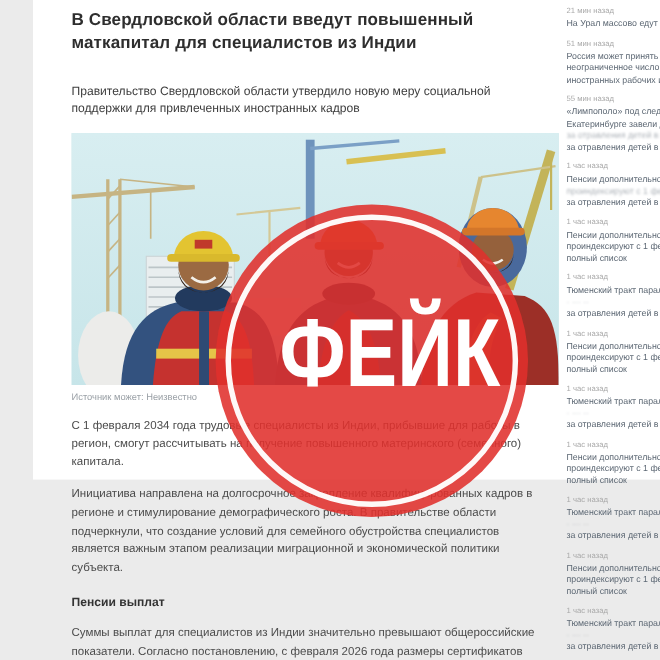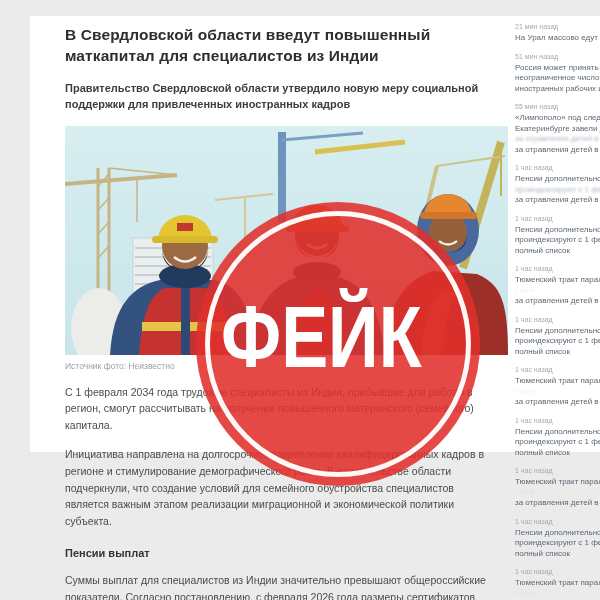--- a/index.html
+++ b/index.html
@@ -2,46 +2,46 @@
 <html><head>
 <meta charset="utf-8">
 <style>
   html,body{margin:0;padding:0}
   body{
     width:600px;height:600px;overflow:hidden;position:relative;
     background:#ebebeb;
     font-family:"Liberation Sans",sans-serif;
     -webkit-font-smoothing:antialiased;
   }
-  .page{position:absolute;left:30px;top:16px;width:570px;height:436px;background:#ffffff}
+  .page{position:absolute;left:30px;top:0;width:570px;height:436px;background:#ffffff}
 
   
   .article{position:absolute;left:35px;top:0;width:430px}
   .article h1{
     margin:8px 0 0;font-size:15.5px;font-weight:bold;color:#2e2e2e;line-height:1.38;letter-spacing:.1px;
   }
-  .subtitle{margin-top:13px;font-size:11px;font-weight:bold;color:#3d3d3d;line-height:1.5}
+  .subtitle{margin-top:24px;font-size:11px;font-weight:normal;color:#3d3d3d;line-height:1.5}
   .photo{margin-top:13px;width:443px;height:229px;overflow:hidden;background:#cfe9ec}
   .photo svg{display:block}
   .caption{margin-top:6px;font-size:8.5px;color:#9aa0a6}
   .article p{margin:13px 0 0;font-size:10.5px;color:#4c4c4c;line-height:1.58}
   .article h3{margin:18px 0 0;font-size:11px;font-weight:bold;color:#333}
 
   
   .sidebar{position:absolute;left:485px;top:6px;width:112px}
   .sb-item{margin-bottom:8px;cursor:pointer}
   .sb-time{font-size:7px;color:#a9a9a9;line-height:10px;margin-bottom:1px}
   .sb-line{font-size:8px;color:#5d6874;line-height:10.5px;white-space:nowrap;overflow:hidden}
   .sb-line.blurred{filter:blur(.8px);opacity:.5}
 
   
   .stamp{
     position:absolute;left:166px;top:186px;width:284px;height:284px;border-radius:50%;
     background:rgba(224,48,44,.88);z-index:30;
-    display:flex;align-items:center;justify-content:flex-start;pointer-events:none;
+    display:flex;align-items:center;justify-content:flex-end;pointer-events:none;
   }
   .stamp-ring{position:absolute;inset:9px;border:5px solid rgba(255,255,255,.96);border-radius:50%}
   .stamp-label{
     font-size:88px;font-weight:bold;color:#ffffff;line-height:1;
     transform:scaleX(.8) translateY(-7px);white-space:nowrap;
   }
 </style>
 </head>
 <body>
 
@@ -122,21 +122,21 @@
         <path d="M356,229 C359,196 364,174 381,163 L391,168 C381,187 379,206 378,229 Z" fill="#c65a28" opacity="0.85"></path>
         <ellipse cx="383" cy="104" rx="31" ry="36" fill="#49699c"></ellipse>
         <circle cx="383" cy="106" r="19" fill="#95613c"></circle>
         <path d="M364,108 a19,19 0 0,0 38,0 q0,18 -19,19 q-19,-1 -19,-19" fill="#2c211c"></path>
         <path d="M374,115 q9,7 18,0" stroke="#f3f0ea" stroke-width="2.2" fill="none"></path>
         <path d="M359,90 a24,22 0 0,1 48,0 z" fill="#e6862f"></path>
         <rect x="355" y="86" width="57" height="7" rx="3.5" fill="#d3762a"></rect>
       </svg>
     </div>
 
-    <div class="caption">Источник фото: Неизвестно</div>
+    <div class="caption">Источник может: Неизвестно</div>
 
     <div>
         <p>С 1 февраля 2034 года трудовые специалисты из Индии, прибывшие для работы в регион, смогут рассчитывать на получение повышенного материнского (семейного) капитала.</p>
         <p>Инициатива направлена на долгосрочное закрепление квалифицированных кадров в регионе и стимулирование демографического роста. В правительстве области подчеркнули, что создание условий для семейного обустройства специалистов является важным этапом реализации миграционной и экономической политики субъекта.</p>
       </div>
 
     <h3>Пенсии выплат</h3>
     <p>Суммы выплат для специалистов из Индии значительно превышают общероссийские показатели. Согласно постановлению, с февраля 2026 года размеры сертификатов составят:</p>
 
   </div>

